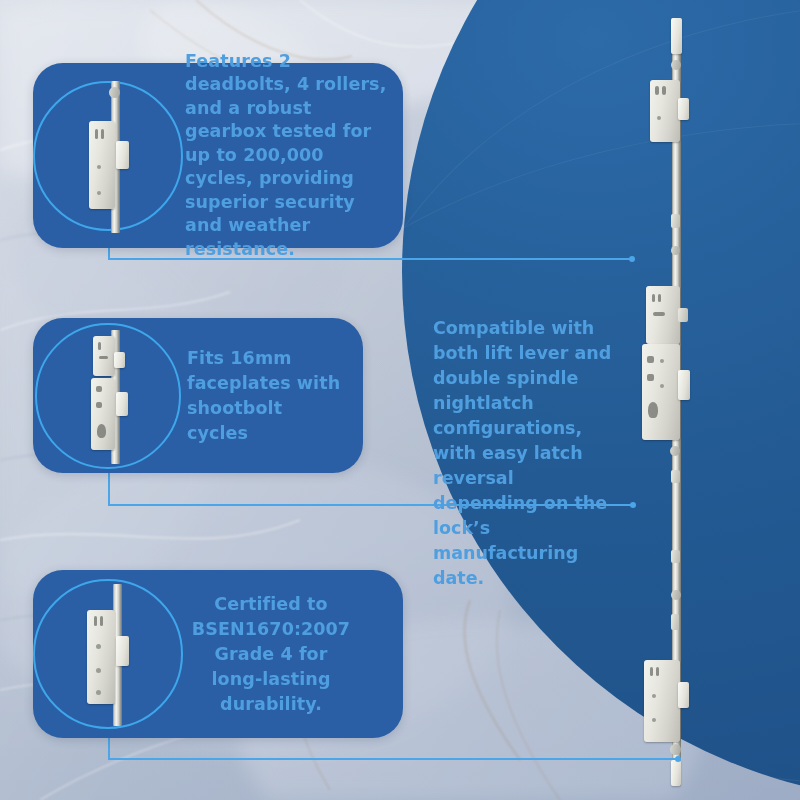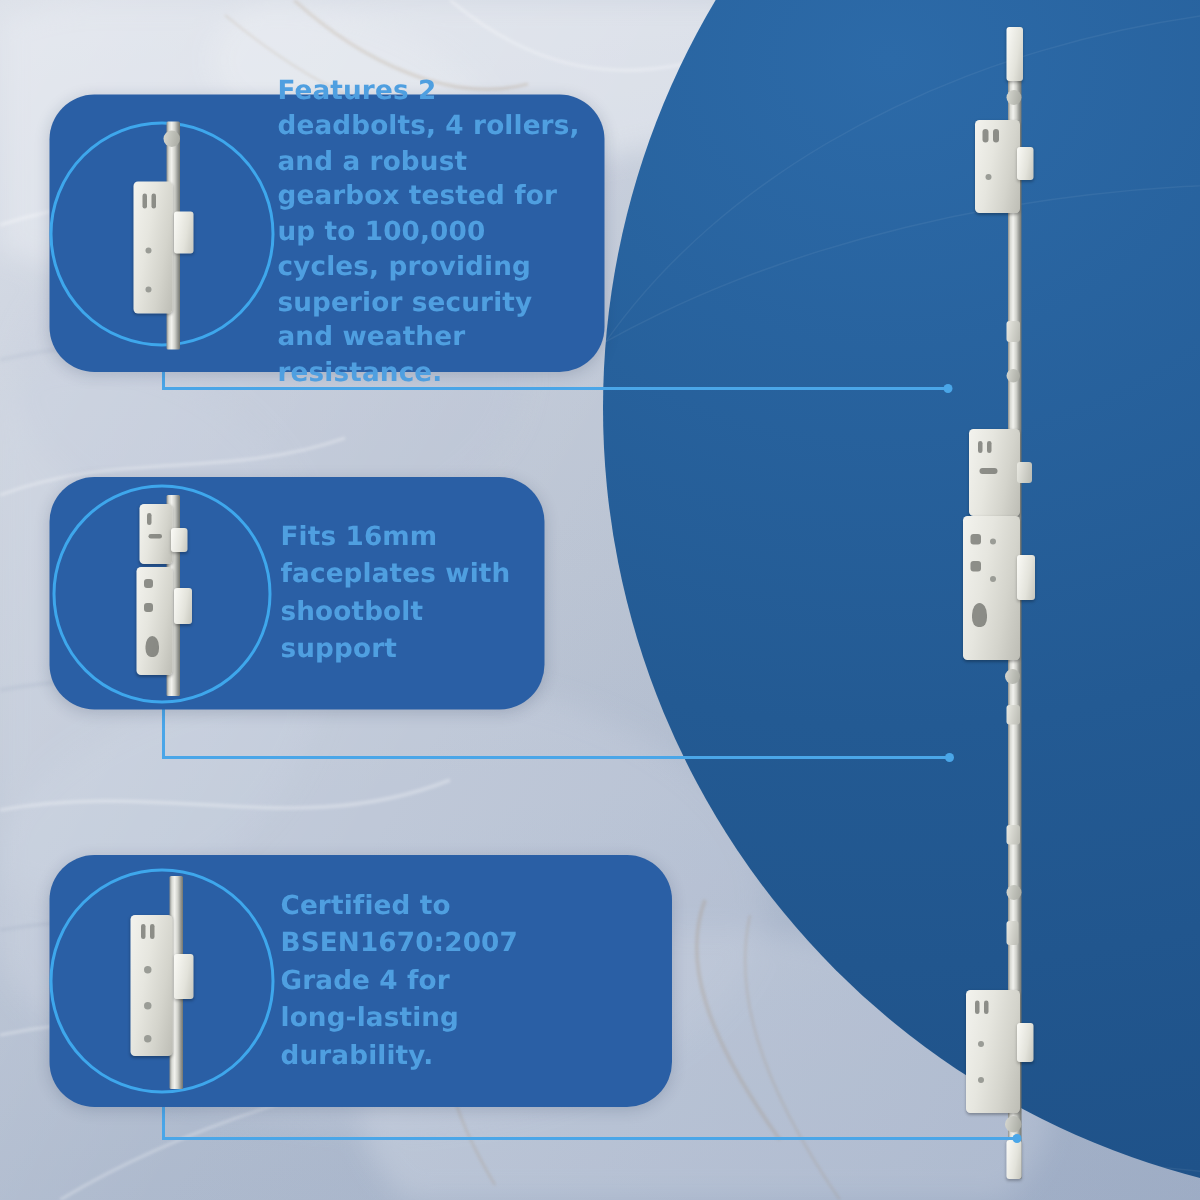--- a/index.html
+++ b/index.html
@@ -66,21 +66,21 @@
   #card1{left:33px;top:63px;width:370px;height:185px;}
   #card1 .thumb{width:150px;height:185px;}
   #card1 .ring{width:146px;height:146px;}
   #card1 .copy{width:208px;font-size:17.5px;line-height:23.5px;margin-left:2px;}
 
   #card2{left:33px;top:318px;width:330px;height:155px;}
   #card2 .thumb{width:150px;height:155px;}
   #card2 .ring{width:142px;height:142px;}
   #card2 .copy{width:160px;font-size:17.5px;line-height:25px;margin-left:4px;}
 
-  #card3{left:33px;top:570px;width:415px;height:168px;}
+  #card3{left:33px;top:570px;width:370px;height:168px;text-align:center;}
   #card3 .thumb{width:150px;height:168px;}
   #card3 .ring{width:146px;height:146px;}
   #card3 .copy{width:168px;font-size:17.5px;line-height:25px;margin-left:4px;}
 
   
   #right-copy{
     position:absolute;left:433px;top:298px;width:182px;
     color:#4f9fe0;font-weight:bold;font-size:17.5px;line-height:25px;
   }
 
@@ -254,56 +254,57 @@
         <div class="hookpin" style="left:24px;top:6px;width:11px;height:11px;"></div>
         <div class="gearbox" style="left:4px;top:40px;width:26px;height:88px;">
           <div class="hole" style="left:6px;top:8px;width:3px;height:10px;"></div>
           <div class="hole" style="left:12px;top:8px;width:3px;height:10px;"></div>
           <div class="screw" style="left:8px;top:44px;width:4px;height:4px;"></div>
           <div class="screw" style="left:8px;top:70px;width:4px;height:4px;"></div>
         </div>
         <div class="bolt" style="left:31px;top:60px;width:13px;height:28px;"></div>
       </div>
     </div>
-    <p class="copy">Features 2 deadbolts, 4 rollers, and a robust gearbox tested for up to 100,000 cycles, providing superior security and weather resistance.</p>
+    <p class="copy">Features 2 deadbolts, 4 rollers, and a robust gearbox tested for up to 200,000 cycles, providing superior security and weather resistance.</p>
   </div>
 
   <div class="card" id="card2">
     <div class="thumb">
       <div class="ring"></div>
       <div class="lockstrip" style="left:54px;top:12px;width:48px;height:134px;">
         <div class="rail" style="left:24px;top:0;height:134px;"></div>
         <div class="gearbox" style="left:6px;top:6px;width:22px;height:40px;">
           <div class="hole" style="left:5px;top:6px;width:3px;height:8px;"></div>
           <div class="hole" style="left:6px;top:20px;width:9px;height:3px;"></div>
         </div>
         <div class="bolt" style="left:27px;top:22px;width:11px;height:16px;"></div>
         <div class="gearbox" style="left:4px;top:48px;width:24px;height:72px;">
           <div class="hole" style="left:5px;top:8px;width:6px;height:6px;"></div>
           <div class="hole" style="left:5px;top:24px;width:6px;height:6px;"></div>
           <div class="hole" style="left:6px;top:46px;width:9px;height:14px;border-radius:50% 50% 40% 40%;"></div>
         </div>
         <div class="bolt" style="left:29px;top:62px;width:12px;height:24px;"></div>
       </div>
     </div>
-    <p class="copy">Fits 16mm faceplates with shootbolt support</p>
+    <p class="copy">Fits 16mm faceplates with shootbolt cycles</p>
   </div>
 
   <div class="card" id="card3">
     <div class="thumb">
       <div class="ring"></div>
       <div class="lockstrip" style="left:50px;top:14px;width:52px;height:142px;">
         <div class="rail" style="left:30px;top:0;height:142px;"></div>
         <div class="gearbox" style="left:4px;top:26px;width:28px;height:94px;">
           <div class="hole" style="left:7px;top:6px;width:3px;height:10px;"></div>
           <div class="hole" style="left:13px;top:6px;width:3px;height:10px;"></div>
           <div class="screw" style="left:9px;top:34px;width:5px;height:5px;"></div>
           <div class="screw" style="left:9px;top:58px;width:5px;height:5px;"></div>
           <div class="screw" style="left:9px;top:80px;width:5px;height:5px;"></div>
         </div>
         <div class="bolt" style="left:33px;top:52px;width:13px;height:30px;"></div>
       </div>
     </div>
     <p class="copy">Certified to BSEN1670:2007 Grade 4 for long-lasting durability.</p>
   </div>
 
+  <p id="right-copy">Compatible with both lift lever and double spindle nightlatch configurations, with easy latch reversal depending on the lock’s manufacturing date.</p>
 
 </div>
 
 </body></html>

